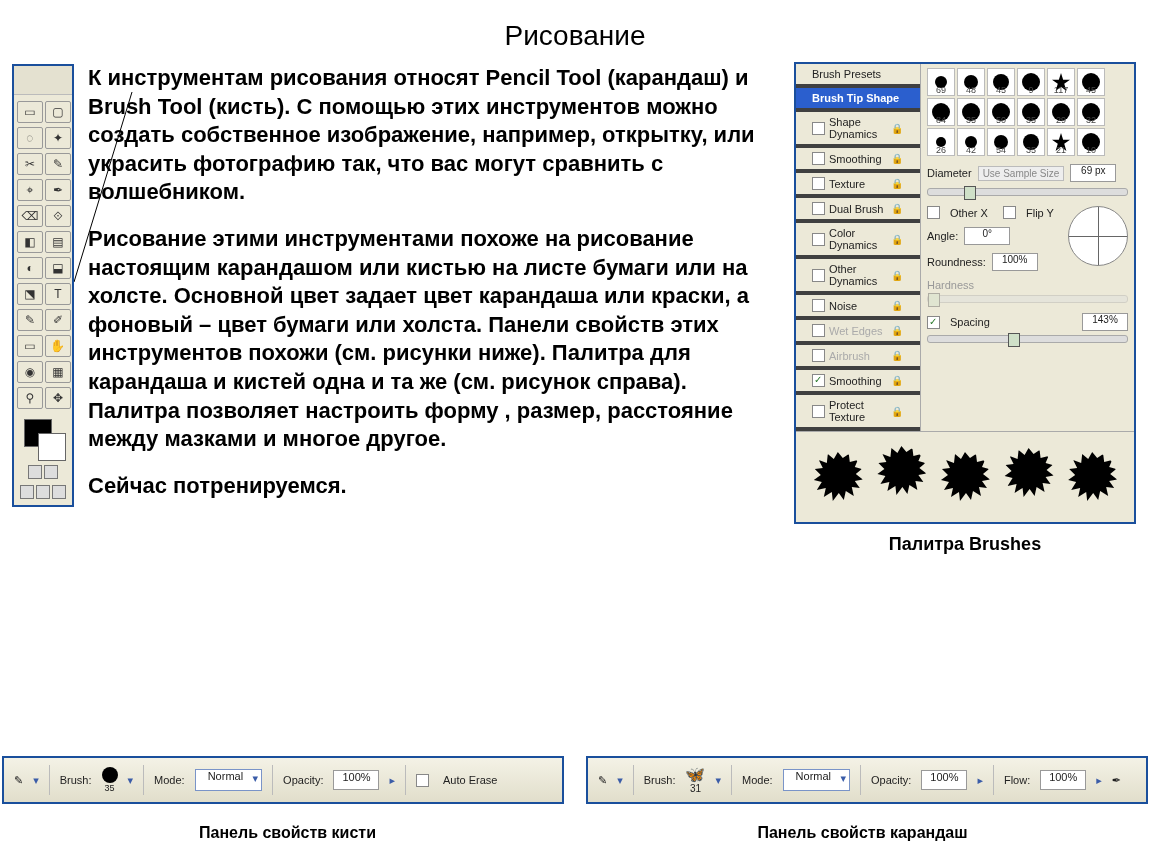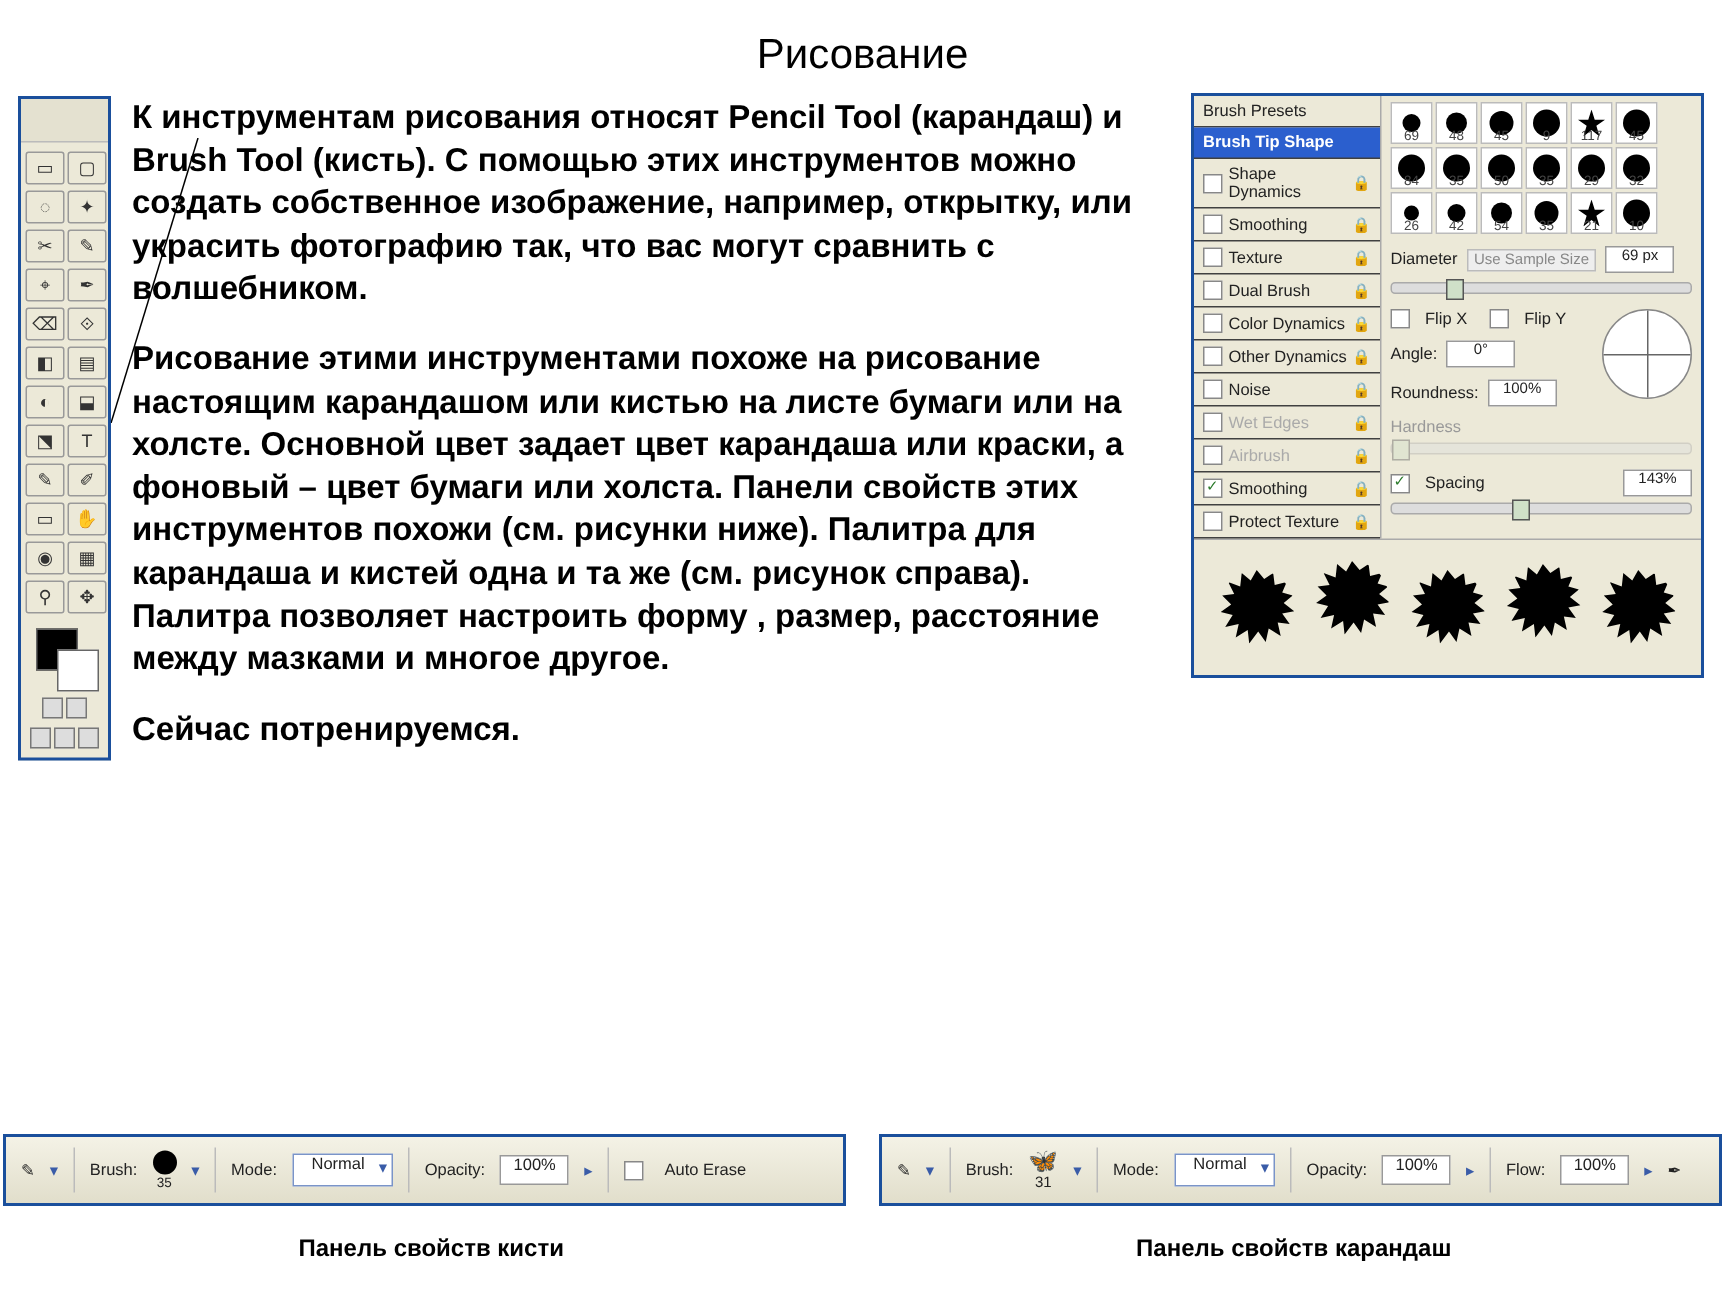--- a/index.html
+++ b/index.html
@@ -73,21 +73,21 @@
   .palette {
     width: 338px;
     background: #ece9d8;
     border: 2px solid #1a4f9c;
     font-family: Tahoma, sans-serif;
     font-size: 11px;
     color: #222;
   }
   .palette-top { display:flex; }
   .palette-list { width: 124px; border-right:1px solid #aaa;}
-  .pl-item { padding: 4px 6px; border-bottom:1px solid #404040; display:flex; align-items:center; justify-content:space-between;}
+  .pl-item { padding: 4px 16px; border-bottom:4px solid #404040; display:flex; align-items:center; justify-content:space-between;}
   .pl-lock { color:#888; font-size:10px; }
   .pl-sel { background:#2b5fce; color:#fff; font-weight:bold; }
   .pl-disabled { color:#aaa; }
   .check { display:inline-block; width:11px;height:11px;border:1px solid #888;margin-right:4px;background:#fff;flex:none;vertical-align:middle;}
   .check.on::after{content:"✓";font-size:10px;color:#2a7a2a;position:relative;top:-2px;left:1px;}
   .pl-label{display:flex;align-items:center;}
   .brush-grid-wrap { flex:1; padding:4px 6px; }
   .brush-grid { display:grid; grid-template-columns: repeat(6, 28px); grid-auto-rows:28px; gap:2px; }
   .bcell { border:1px solid #bbb; background:#fff; position:relative; display:flex; flex-direction:column; align-items:center; justify-content:center;}
   .bdot { background:#000; border-radius:50%; }
@@ -349,21 +349,21 @@
             <div class="row-inline">
               <span>Diameter</span>
               <span class="btn-sample">Use Sample Size</span>
               <span class="ps-input">69 px</span>
             </div>
             <div class="slider" style="margin:6px 0 10px 0">
                 <div class="slider-thumb" style="left:18%"></div>
               </div>
             <div style="display:flex;gap:10px;">
               <div style="flex:1">
-                <div class="row-inline"><span class="check"></span><span>Flip X</span>&nbsp;<span class="check"></span><span>Flip Y</span></div>
+                <div class="row-inline"><span class="check"></span><span>Other X</span>&nbsp;<span class="check"></span><span>Flip Y</span></div>
                 <div class="row-inline" style="margin-top:8px">
                     <span>Angle:</span>
                     <span class="ps-input">0°</span>
                   </div>
                 <div class="row-inline" style="margin-top:8px">
                     <span>Roundness:</span>
                     <span class="ps-input">100%</span>
                   </div>
               </div>
               <div class="angle-dial"></div>
@@ -385,20 +385,21 @@
         </div>
       </div>
       <div class="preview-area">
         <div class="splat"></div>
           <div class="splat" style="transform:translateY(-6px)"></div>
           <div class="splat"></div>
           <div class="splat" style="transform:translateY(-4px)"></div>
           <div class="splat"></div>
       </div>
     </div>
+    <div class="palette-caption">Палитра Brushes</div>
   </div>
 </div>
 
 <div class="bars-row">
   <div class="opt-bar">
     <span>✎</span>
       <span class="ob-tri">▾</span>
     <span class="ob-sep"></span>
     <span class="ob-label">Brush:</span>
     <span class="ob-swatch">

